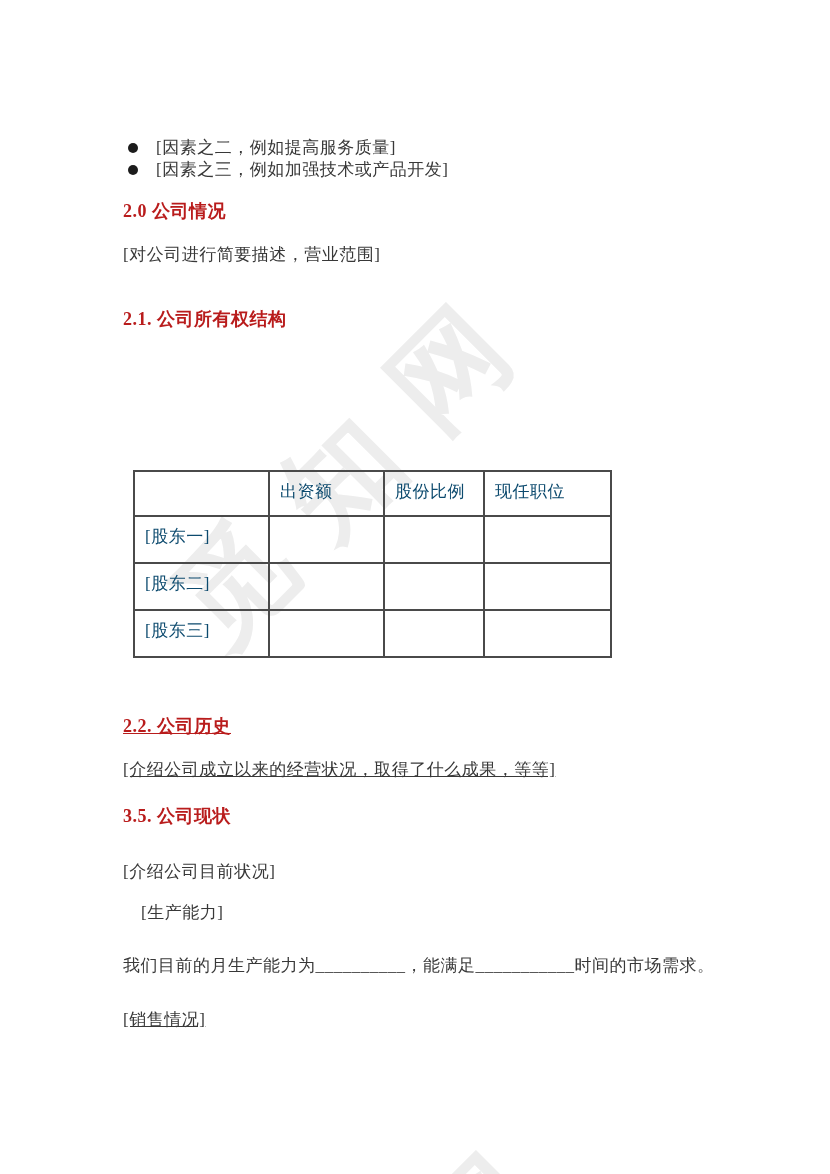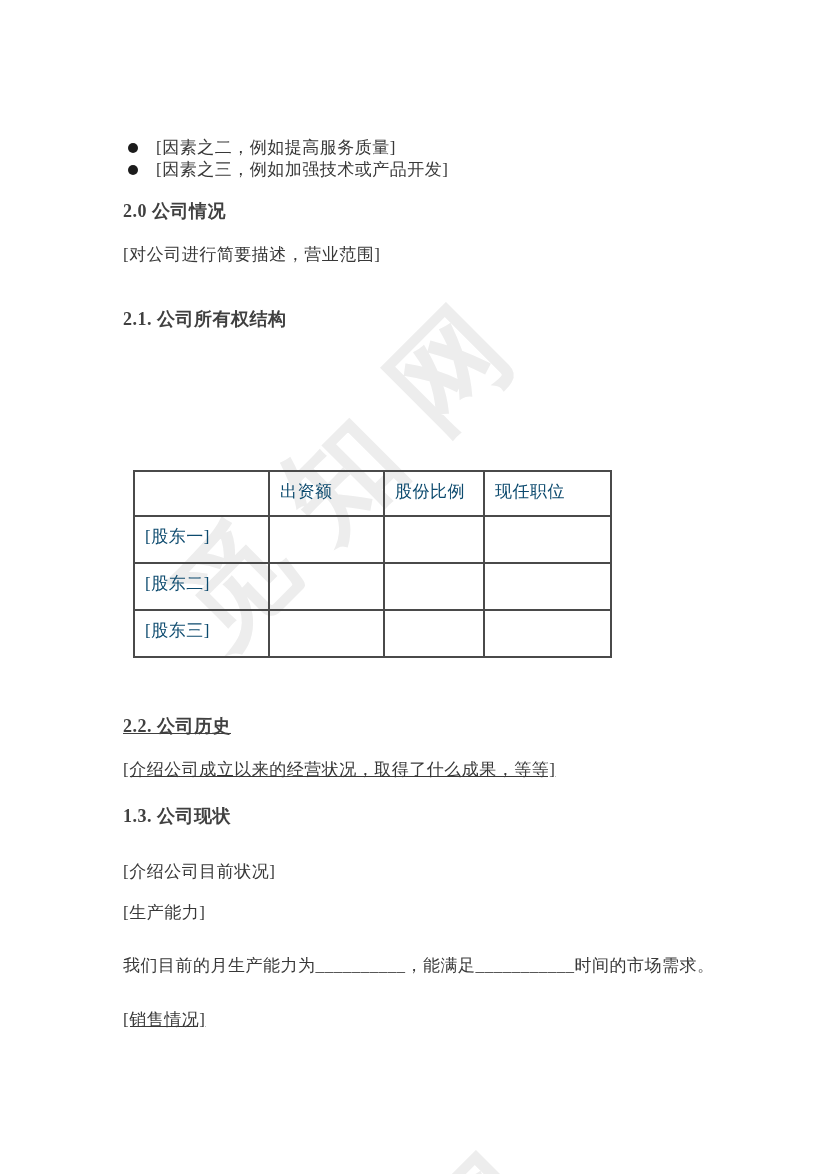--- a/index.html
+++ b/index.html
@@ -21,21 +21,21 @@
     color:#ededed;
     white-space:nowrap;
     transform:rotate(-45deg);
     user-select:none;
     line-height:112px;
   }
   .wm1{left:128px;top:407px;}
   .wm2{left:158px;top:1255px;}
   .abs{position:absolute;z-index:1;left:123px;line-height:24px;}
   .body-text{font-size:17px;letter-spacing:0.5px;}
-  .heading{font-size:18px;font-weight:700;color:#404040;letter-spacing:0.5px;}
+  .heading{font-size:18px;font-weight:700;color:#b91c1c;letter-spacing:0.5px;}
   .bullet-row{display:flex;align-items:flex-start;}
   .bullet-dot{
     width:10px;height:10px;border-radius:50%;
     background:#1c1c1c;flex:0 0 auto;
     margin:7px 18px 0 5px;
   }
   table.sh-table{
     position:absolute;z-index:1;
     left:133px;top:470px;
     border-collapse:collapse;
@@ -105,20 +105,20 @@
       <td></td>
       <td></td>
       <td></td>
     </tr>
   </tbody>
     </table>
 
   <div class="abs heading" style="top:714px;text-decoration:underline;">2.2. 公司历史</div>
   <div class="abs body-text" style="top:758px;text-decoration:underline;">[介绍公司成立以来的经营状况，取得了什么成果，等等]</div>
 
-  <div class="abs heading" style="top:804px;">1.3. 公司现状</div>
+  <div class="abs heading" style="top:804px;">3.5. 公司现状</div>
   <div class="abs body-text" style="top:860px;">[介绍公司目前状况]</div>
 
-  <div class="abs body-text" style="top:901px;">[生产能力]</div>
+  <div class="abs body-text" style="top:901px;margin-left:18px;">[生产能力]</div>
   <div class="abs body-text" style="top:954px;">我们目前的月生产能力为__________，能满足___________时间的市场需求。</div>
   <div class="abs body-text" style="top:1008px;text-decoration:underline;">[销售情况]</div>
 
 </div>
 
 </body></html>

